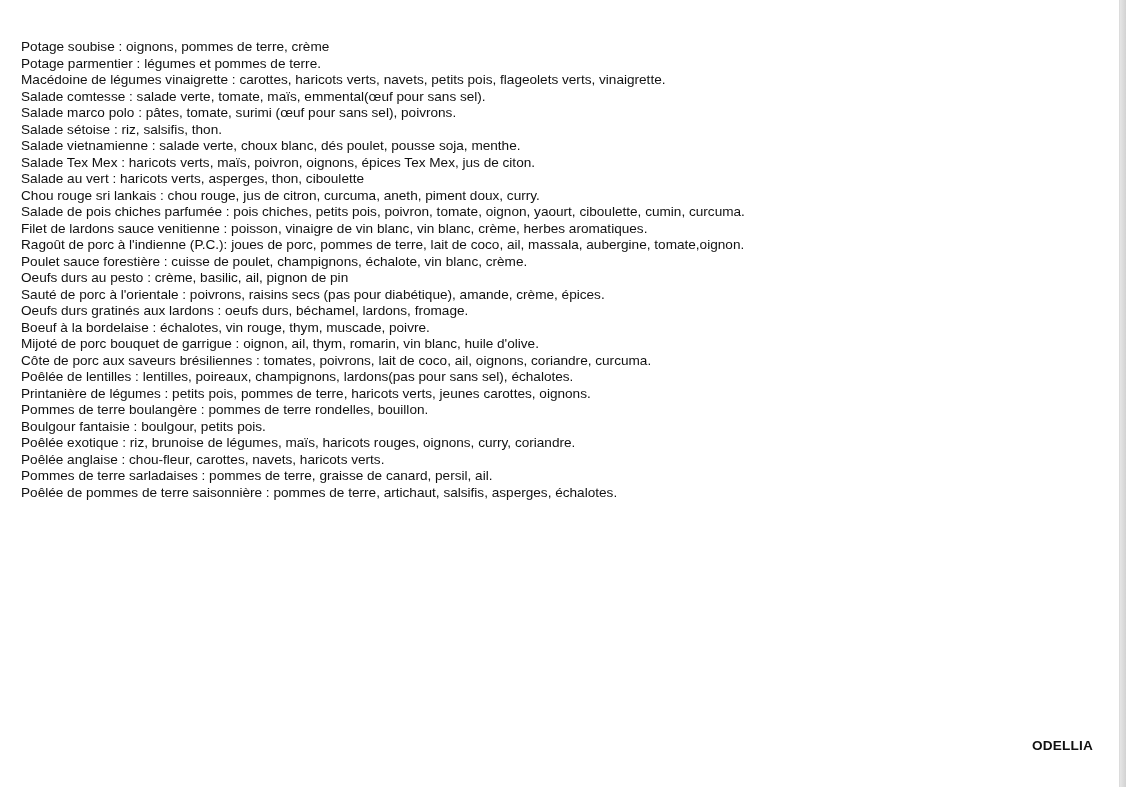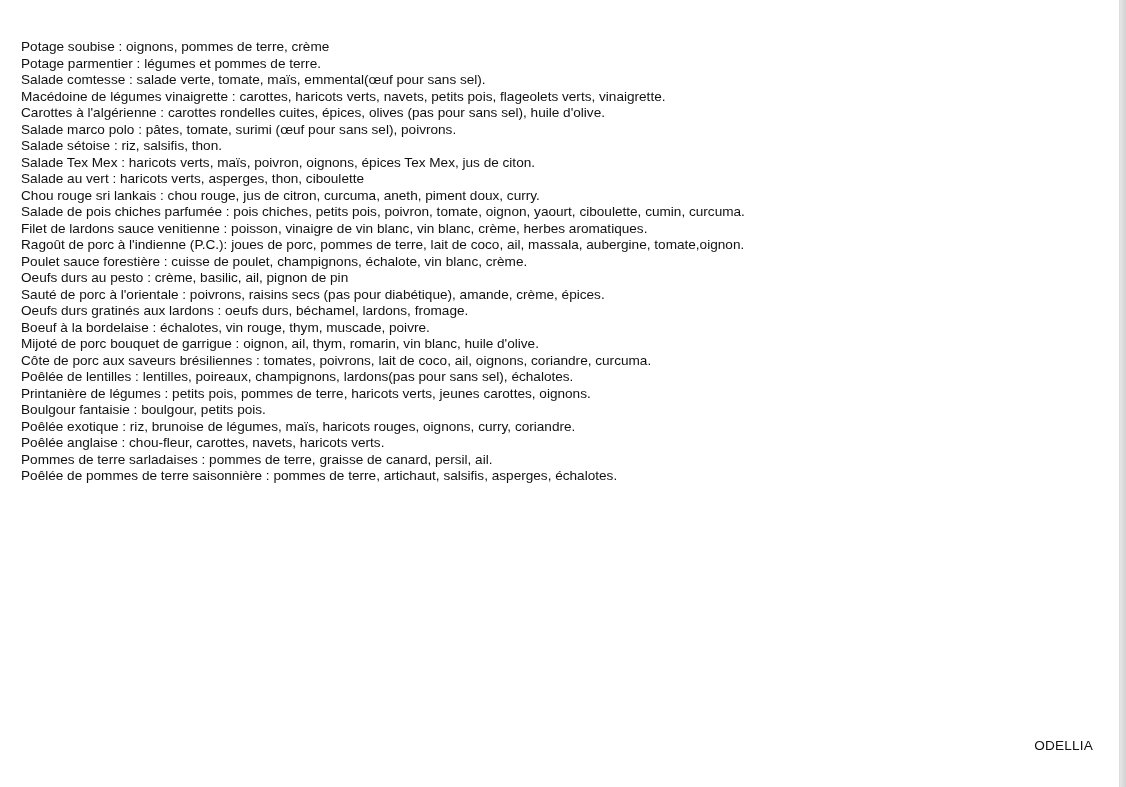--- a/index.html
+++ b/index.html
@@ -37,61 +37,62 @@
     .menu-list li {
       margin: 0;
       padding: 0;
       height: 16.5px;
     }
     .footer-brand {
       position: absolute;
       right: 27px;
       top: 738px;
       font-size: 13.6px;
-      font-weight: normal;
+      font-weight: bold;
       letter-spacing: 0.2px;
       color: #111111;
     }
     .scrollbar {
       position: absolute;
       right: 0;
       top: 0;
       width: 6px;
       height: 787px;
       background: linear-gradient(to right, #e6e6e6, #d2d2d2);
       border-left: 1px solid #dcdcdc;
     }
   </style>
 </head>
 <body>
 
 <div class="page">
   <ul class="menu-list">
     <li>Potage soubise : oignons, pommes de terre, crème</li>
     <li>Potage parmentier : légumes et pommes de terre.</li>
+    <li>Macédoine de légumes vinaigrette : carottes, haricots verts, navets, petits pois, flageolets verts, vinaigrette.</li>
     <li>Salade comtesse : salade verte, tomate, maïs, emmental(œuf pour sans sel).</li>
-    <li>Macédoine de légumes vinaigrette : carottes, haricots verts, navets, petits pois, flageolets verts, vinaigrette.</li>
-    <li>Carottes à l'algérienne : carottes rondelles cuites, épices, olives (pas pour sans sel), huile d'olive.</li>
     <li>Salade marco polo : pâtes, tomate, surimi (œuf pour sans sel), poivrons.</li>
     <li>Salade sétoise : riz, salsifis, thon.</li>
+    <li>Salade vietnamienne : salade verte, choux blanc, dés poulet, pousse soja, menthe.</li>
     <li>Salade Tex Mex : haricots verts, maïs, poivron, oignons, épices Tex Mex, jus de citon.</li>
     <li>Salade au vert : haricots verts, asperges, thon, ciboulette</li>
     <li>Chou rouge sri lankais : chou rouge, jus de citron, curcuma, aneth, piment doux, curry.</li>
     <li>Salade de pois chiches parfumée : pois chiches, petits pois, poivron, tomate, oignon, yaourt, ciboulette, cumin, curcuma.</li>
     <li>Filet de lardons sauce venitienne : poisson, vinaigre de vin blanc, vin blanc, crème, herbes aromatiques.</li>
     <li>Ragoût de porc à l'indienne (P.C.): joues de porc, pommes de terre, lait de coco, ail, massala, aubergine, tomate,oignon.</li>
     <li>Poulet sauce forestière : cuisse de poulet, champignons, échalote, vin blanc, crème.</li>
     <li>Oeufs durs au pesto : crème, basilic, ail, pignon de pin</li>
     <li>Sauté de porc à l'orientale : poivrons, raisins secs (pas pour diabétique), amande, crème, épices.</li>
     <li>Oeufs durs gratinés aux lardons : oeufs durs, béchamel, lardons, fromage.</li>
     <li>Boeuf à la bordelaise : échalotes, vin rouge, thym, muscade, poivre.</li>
     <li>Mijoté de porc bouquet de garrigue : oignon, ail, thym, romarin, vin blanc, huile d'olive.</li>
     <li>Côte de porc aux saveurs brésiliennes : tomates, poivrons, lait de coco, ail, oignons, coriandre, curcuma.</li>
     <li>Poêlée de lentilles : lentilles, poireaux, champignons, lardons(pas pour sans sel), échalotes.</li>
     <li>Printanière de légumes : petits pois, pommes de terre, haricots verts, jeunes carottes, oignons.</li>
+    <li>Pommes de terre boulangère : pommes de terre rondelles, bouillon.</li>
     <li>Boulgour fantaisie : boulgour, petits pois.</li>
     <li>Poêlée exotique : riz, brunoise de légumes, maïs, haricots rouges, oignons, curry, coriandre.</li>
     <li>Poêlée anglaise : chou-fleur, carottes, navets, haricots verts.</li>
     <li>Pommes de terre sarladaises : pommes de terre, graisse de canard, persil, ail.</li>
     <li>Poêlée de pommes de terre saisonnière : pommes de terre, artichaut, salsifis, asperges, échalotes.</li>
   </ul>
 
   <div class="footer-brand">ODELLIA</div>
 </div>
 

